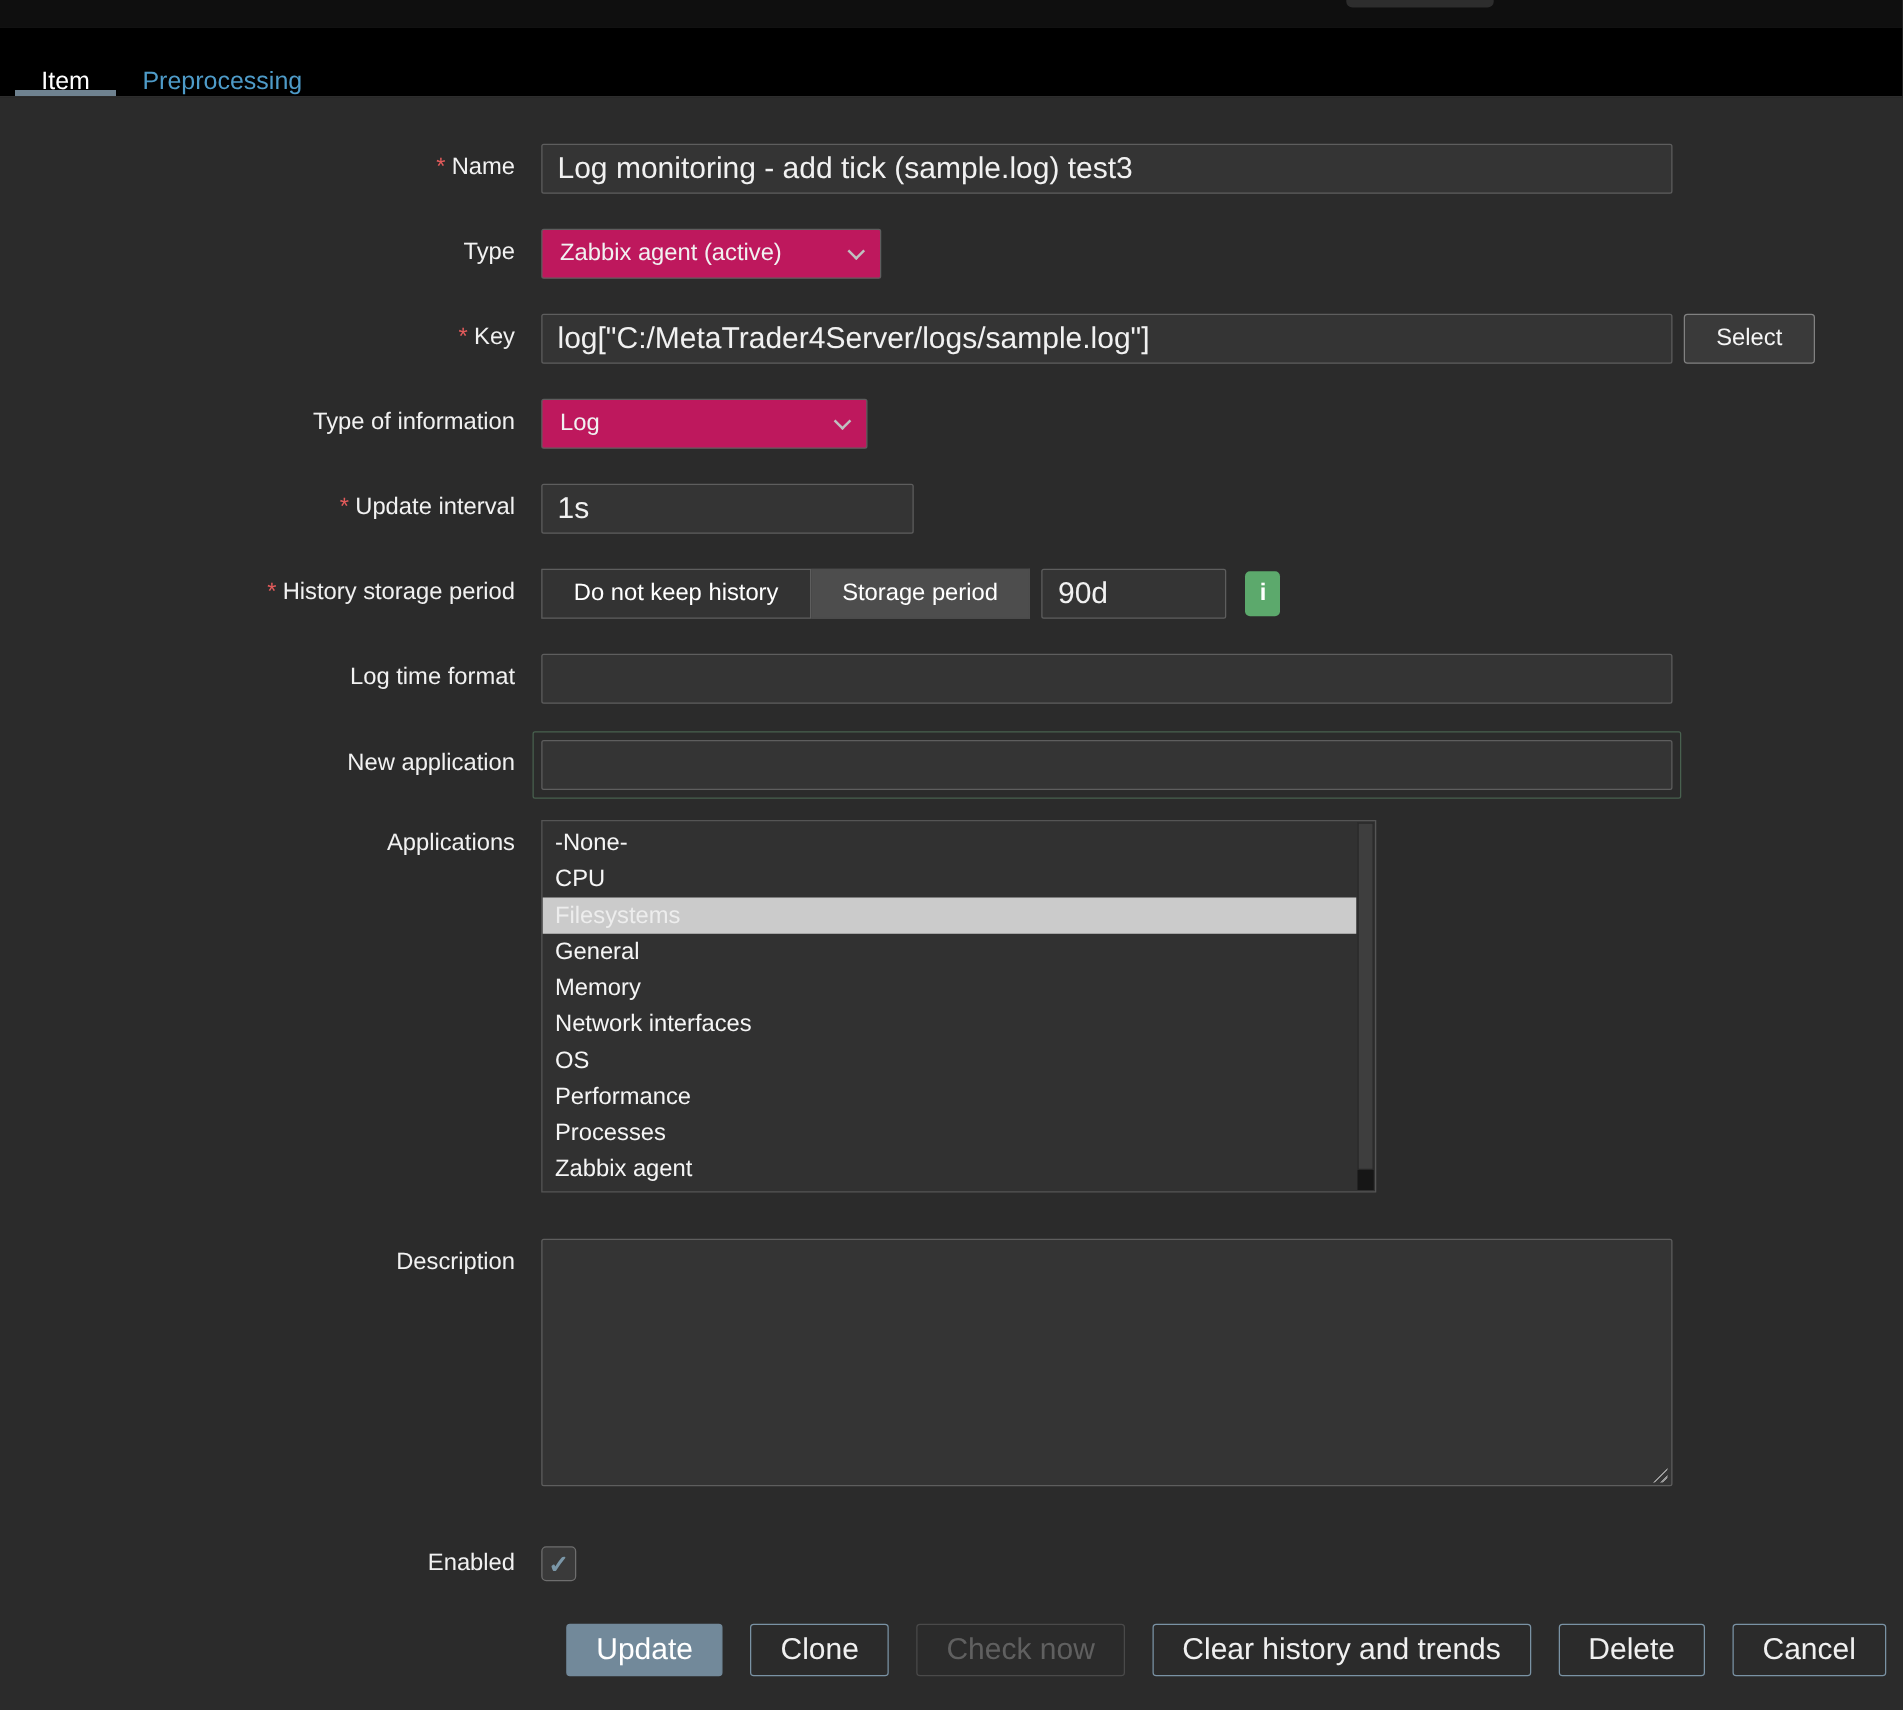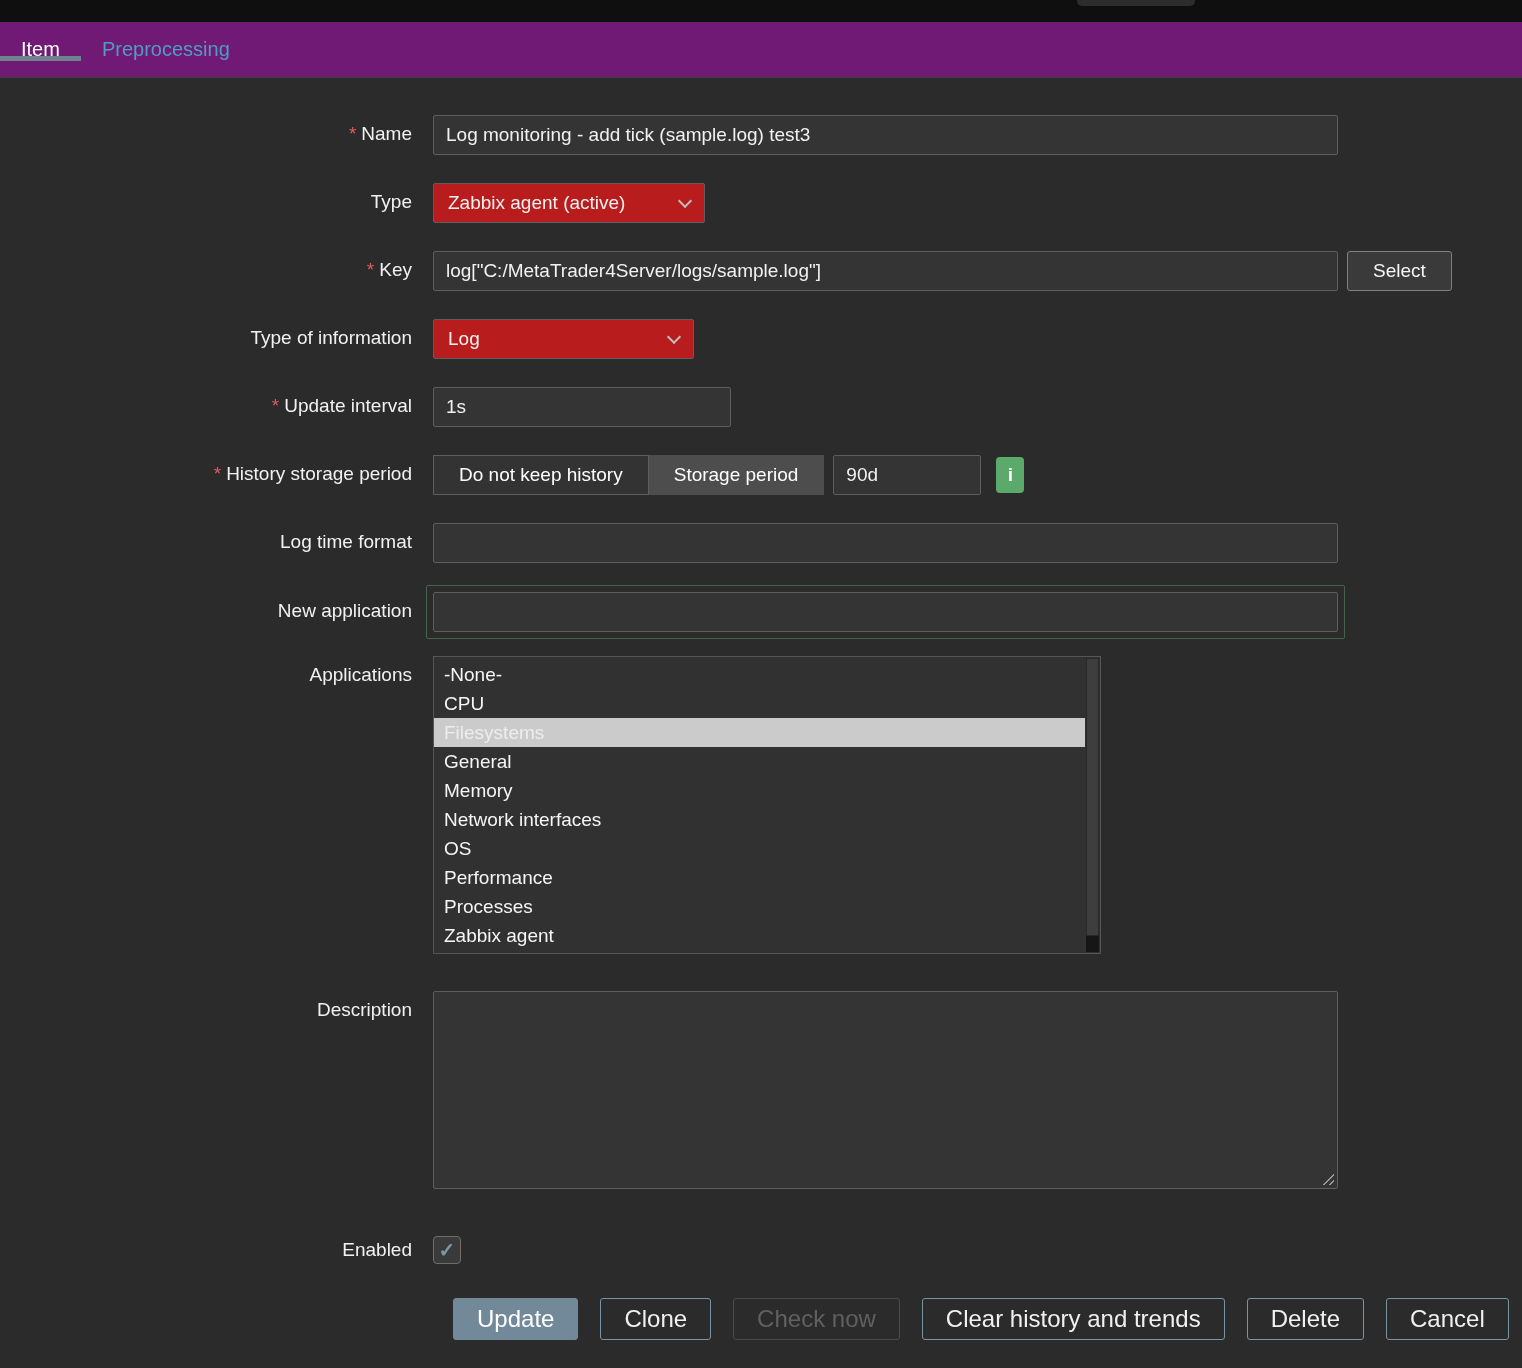--- a/index.html
+++ b/index.html
@@ -7,45 +7,45 @@
   body {
     width:1522px; height:1368px; overflow:hidden;
     background:#2b2b2b; color:#f0f0f0;
     font-family:"Liberation Sans", sans-serif;
   }
   
   .topbar { height:22px; background:#0f0f0f; position:relative; }
   .cropped-btn { position:absolute; top:0; right:327px; width:118px; height:6px;
     background:#2d2d2d; border-radius:0 0 5px 5px; }
   
-  .tabbar { height:56px; background:#701a75; border-bottom:1px solid #3d3d3d;
-    display:flex; align-items:center; }
+  .tabbar { height:56px; background:#000000; border-bottom:1px solid #3d3d3d;
+    display:flex; align-items:flex-end;padding-left:12px; }
   .tab { display:flex; align-items:center; padding:0 21px; font-size:20px; cursor:pointer; }
   .tab.active { color:#ffffff; box-shadow: inset 0 -5px 0 0 #6f8290; }
   .tab.link { color:#4e9bc8; }
   
   .form { padding-top:37px; }
   .row { display:flex; align-items:flex-start; margin-bottom:28px; }
   .row.mb22 { margin-bottom:22px; }
   .row.mb17 { margin-bottom:17px; }
   .row.mb37 { margin-bottom:37px; }
   .row.mb43 { margin-bottom:43px; }
   .row.mb34 { margin-bottom:34px; }
   .lbl { width:433px; flex:0 0 433px; text-align:right; padding:8px 21px 0 0;
     font-size:19px; color:#f1f1f1; white-space:nowrap; }
   .lbl.mid { padding-top:3px; }
   .req { color:#e25b5b; margin-right:5px; }
   .field { display:flex; align-items:flex-start; }
   .txt { height:40px; background:#343434; border:1px solid #5e5e5e; border-radius:2px;
-    color:#f1f1f1; font-size:19px; padding:0 12px; font-family:inherit; outline:none; }
+    color:#f1f1f1; font-size:24px; padding:0 12px; font-family:inherit; outline:none; }
   .w-full { width:905px; }
   .w-med  { width:298px; }
   .w-sm   { width:148px; }
   .dropdown { display:flex; align-items:center; justify-content:space-between;
-    height:40px; background:#b91c1c; border:1px solid #5e5e5e; border-radius:2px;
+    height:40px; background:#be185d; border:1px solid #5e5e5e; border-radius:2px;
     padding:0 14px; font-size:19px; color:#f1f1f1; cursor:pointer; }
   .dd-type { width:272px; }
   .dd-info { width:261px; }
   .chev { width:10px; height:10px; border-right:2px solid #c0c0c0; border-bottom:2px solid #c0c0c0;
     transform:rotate(45deg); margin-top:-5px; margin-left:16px; flex:0 0 auto; }
   .btn-gray { display:inline-flex; align-items:center; justify-content:center; height:40px;
     padding:0 25px; margin-left:9px; background:#3a3a3a; border:1px solid #818181;
     border-radius:3px; color:#f5f5f5; font-size:19px; font-family:inherit; cursor:pointer; }
   
   .seg-group { display:flex; }

